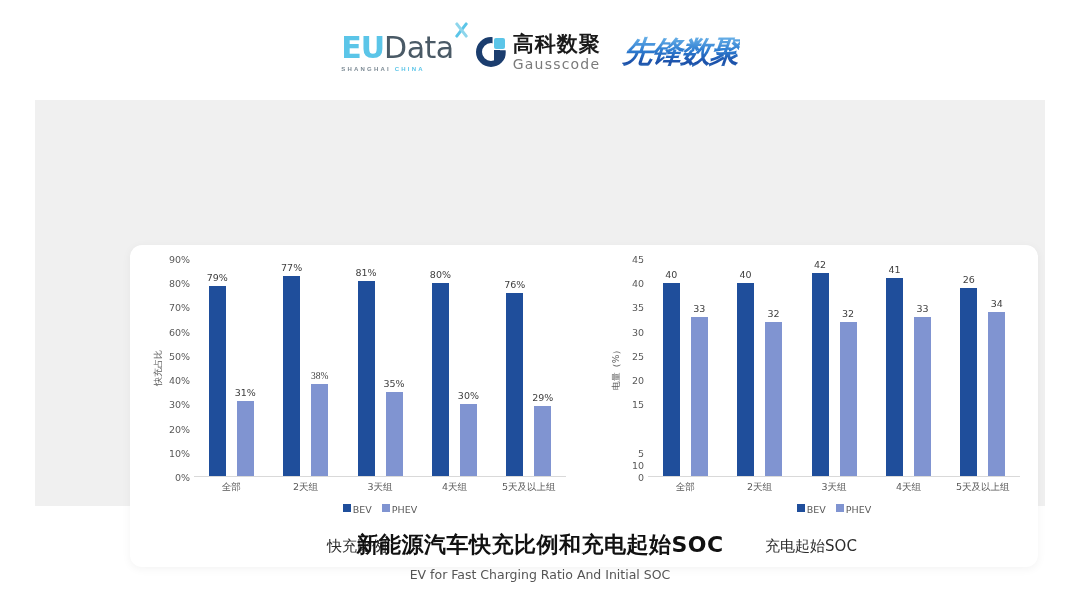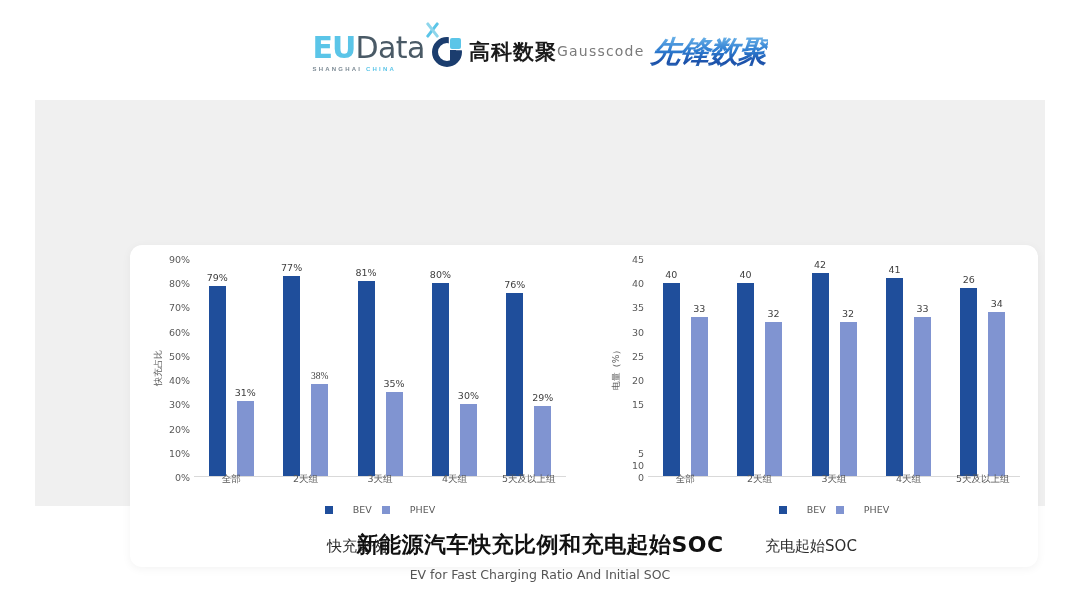--- a/index.html
+++ b/index.html
@@ -13,21 +13,21 @@
   .page { position: relative; width: 1080px; height: 608px; background: #fff; }
 
   
   .logo-strip {
     position: absolute;
     top: 24px; left: 0; right: 0;
     height: 56px;
     display: flex;
     align-items: center;
     justify-content: center;
-    gap: 7px;
+    gap: 22px;
   }
   
   .logo-evdata { position: relative; display: flex; flex-direction: column; align-items: flex-start; }
   .ev-main { display: flex; align-items: baseline; position: relative; }
   .ev-ev {
     font-family: "DejaVu Sans", sans-serif;
     font-size: 30px; font-weight: 700; letter-spacing: -1px;
     color: #5BC5E8; line-height: 1;
   }
   .ev-data {
@@ -61,21 +61,21 @@
     clip-path: polygon(0 0, 56% 0, 56% 44%, 100% 44%, 100% 100%, 0 100%);
   }
   .gauss-mark .sq {
     position: absolute; right: 1px; top: 1px; width: 11px; height: 11px;
     background: #5BC5E8; border-radius: 2px;
   }
   .gauss-mark .bar {
     position: absolute; right: 6px; top: 13px; width: 6px; height: 12px;
     background: #1B3D6E;
   }
-  .gauss-txt { display: flex; flex-direction: row; line-height: 1; }
+  .gauss-txt { display: flex; flex-direction: column; line-height: 1; }
   .gauss-cn {
     font-size: 21px; font-weight: 700; color: #1a1a1a;
     letter-spacing: 1px;
     font-family: "DejaVu Sans", sans-serif;
   }
   .gauss-en {
     font-size: 14px; color: #7a7a7a; letter-spacing: 1.2px; margin-top: 2px;
     font-family: "DejaVu Sans", sans-serif;
   }
 
@@ -152,34 +152,34 @@
   .bar { width: 100%; }
   .bar.bev  { background: #1F4E9B; }
   .bar.phev { background: #8094D1; }
   .bar-label {
     position: absolute; left: 50%; transform: translateX(-50%);
     font-size: 9.5px; color: #404040; white-space: nowrap;
     font-family: "DejaVu Sans", sans-serif;
   }
   .xticks {
     position: absolute;
-    left: 64px; right: 18px; top: 228px;
+    left: 64px; right: 18px; top: 236px;
     display: flex; justify-content: space-around; align-items: flex-end;
   }
   .xtick {
     flex: 1 1 0; text-align: center;
     font-size: 9.5px; color: #595959; white-space: nowrap;
     font-family: "DejaVu Sans", sans-serif;
   }
   .legend {
     position: absolute;
     left: 64px; right: 18px; top: 259px;
     display: flex; align-items: center; justify-content: center; gap: 10px;
   }
-  .legend-item { display: flex; align-items: center; gap: 20px; }
+  .legend-item { display: flex; align-items: flex-start; gap: 2px; }
   .legend-swatch { width: 8px; height: 8px; display: inline-block; }
   .legend-swatch.bev  { background: #1F4E9B; }
   .legend-swatch.phev { background: #8094D1; }
   .legend-text {
     font-size: 9.5px; color: #595959;
     font-family: "DejaVu Sans", sans-serif;
   }
   .chart-caption {
     position: absolute;
     left: 0; right: 0; top: 292px;

